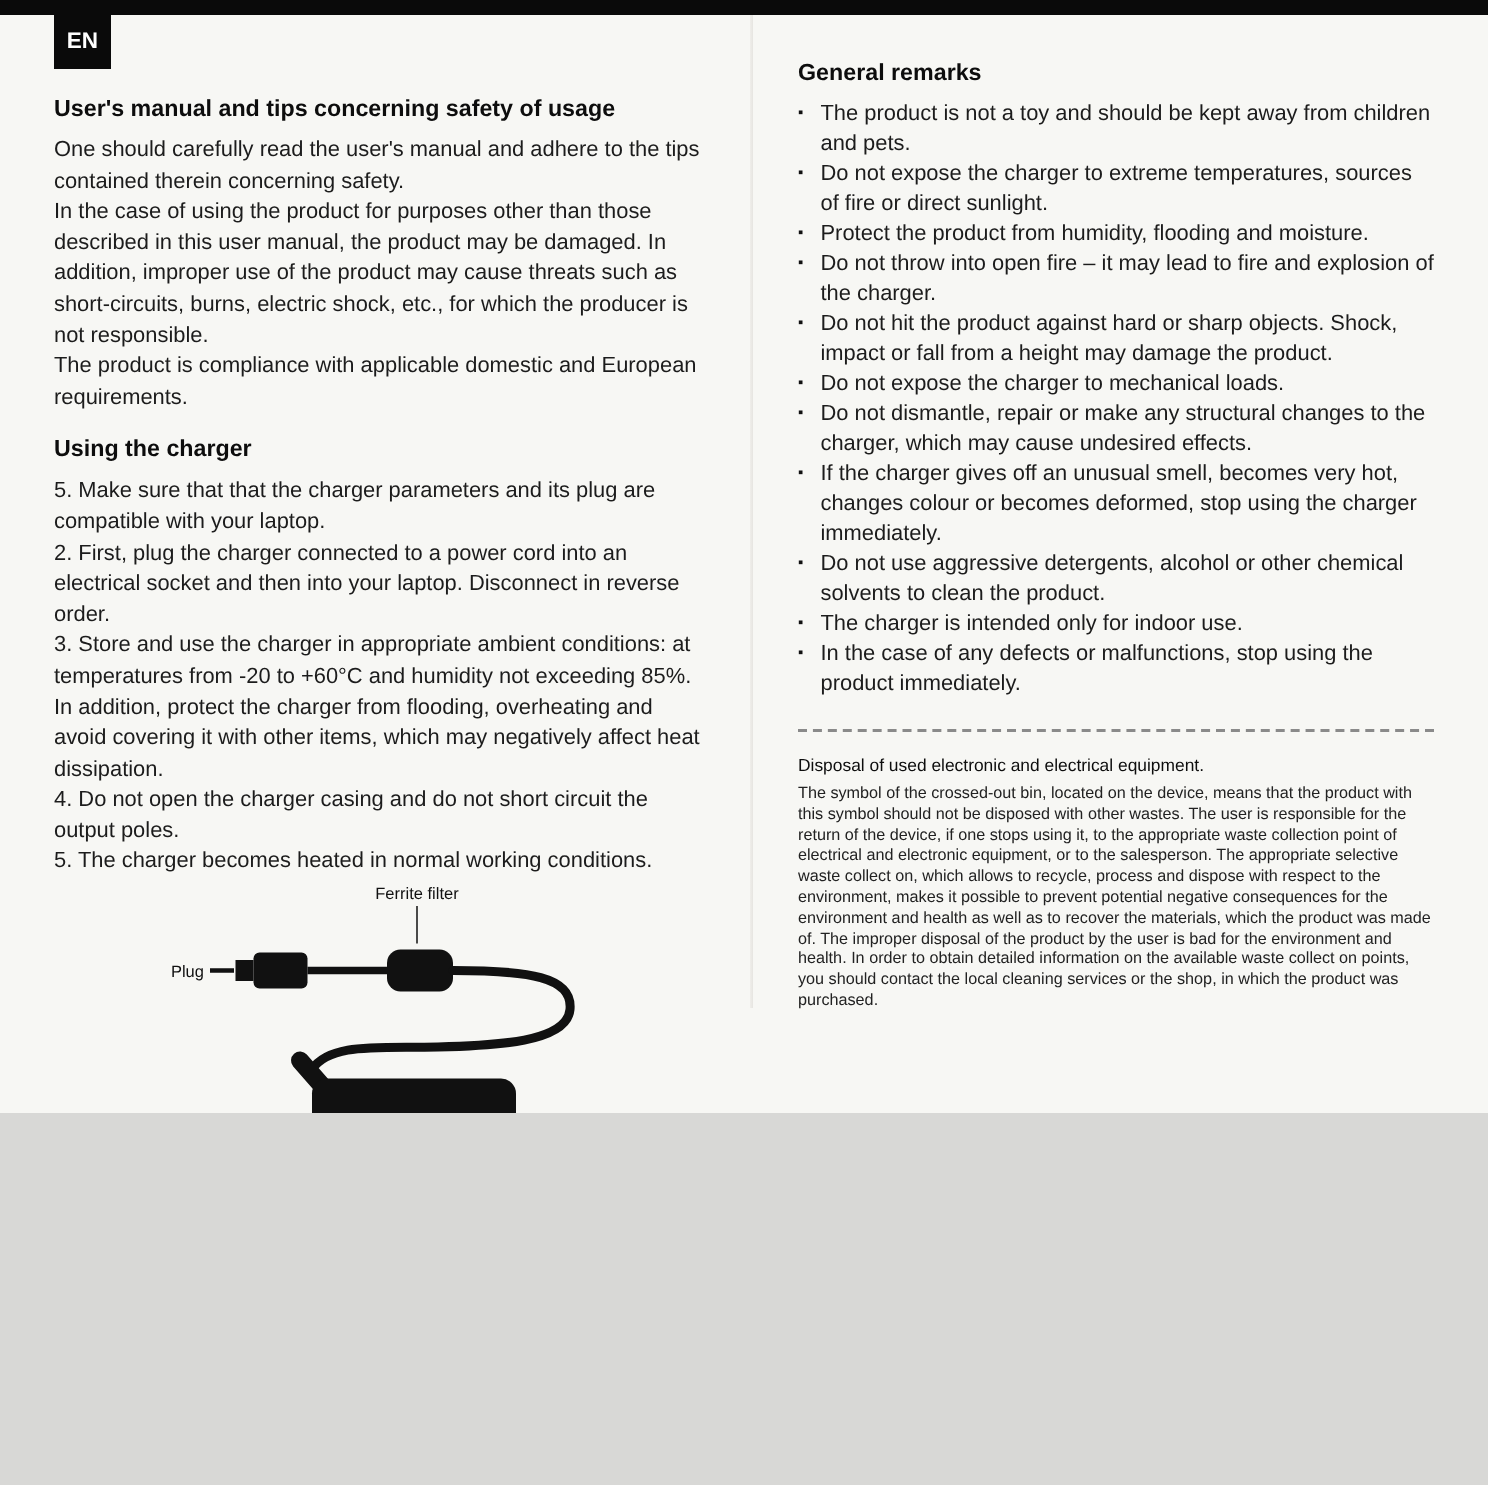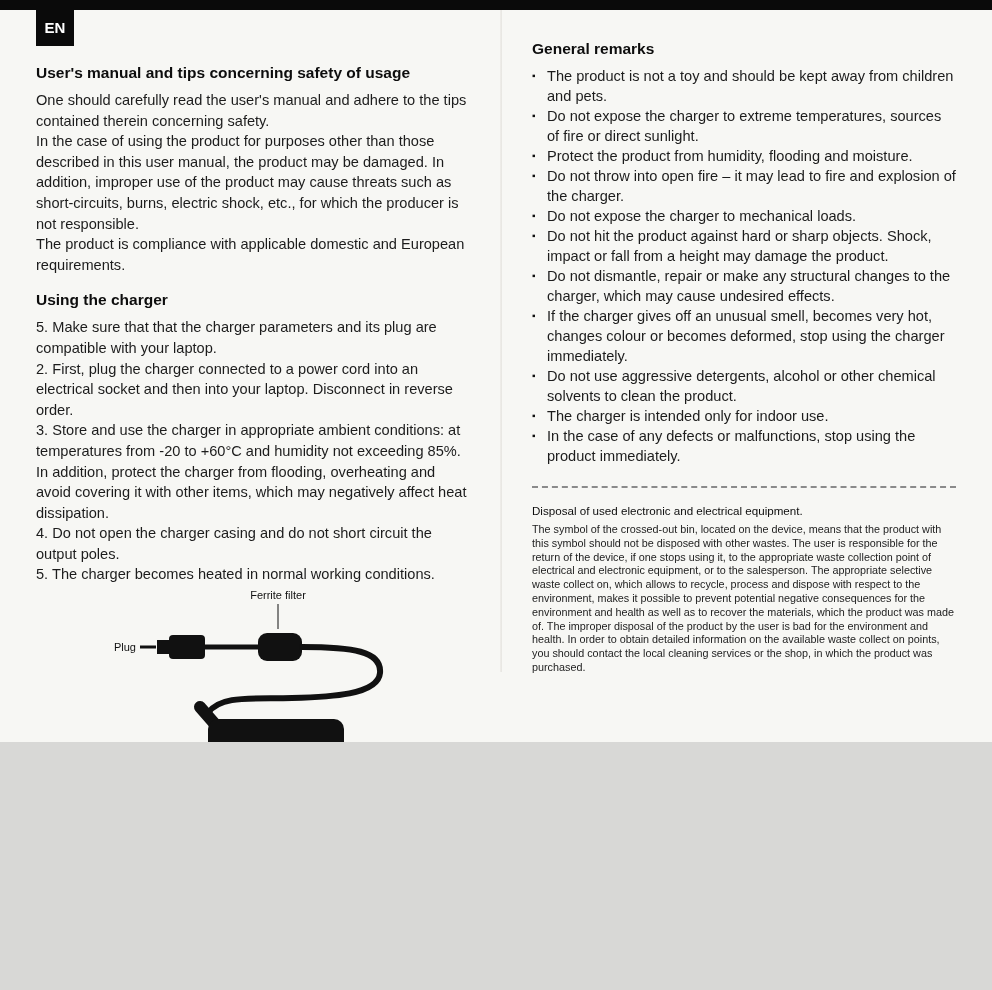--- a/index.html
+++ b/index.html
@@ -100,22 +100,22 @@
     </div>
   </div>
 
   <div class="col-right">
     <div class="h">General remarks</div>
     <div class="mt6">
       <div class="bullet">The product is not a toy and should be kept away from children and pets.</div>
       <div class="bullet">Do not expose the charger to extreme temperatures, sources of fire or direct sunlight.</div>
       <div class="bullet">Protect the product from humidity, flooding and moisture.</div>
       <div class="bullet">Do not throw into open fire – it may lead to fire and explosion of the charger.</div>
+      <div class="bullet">Do not hit the product against hard or sharp objects. Shock, impact or fall from a height may damage the product.</div>
       <div class="bullet">Do not expose the charger to mechanical loads.</div>
-      <div class="bullet">Do not hit the product against hard or sharp objects. Shock, impact or fall from a height may damage the product.</div>
       <div class="bullet">Do not dismantle, repair or make any structural changes to the charger, which may cause undesired effects.</div>
       <div class="bullet">If the charger gives off an unusual smell, becomes very hot, changes colour or becomes deformed, stop using the charger immediately.</div>
       <div class="bullet">Do not use aggressive detergents, alcohol or other chemical solvents to clean the product.</div>
       <div class="bullet">The charger is intended only for indoor use.</div>
       <div class="bullet">In the case of any defects or malfunctions, stop using the product immediately.</div>
     </div>
 
     <div class="dashed-divider"></div>
 
     <div class="disposal-title mt16">Disposal of used electronic and electrical equipment.</div>

